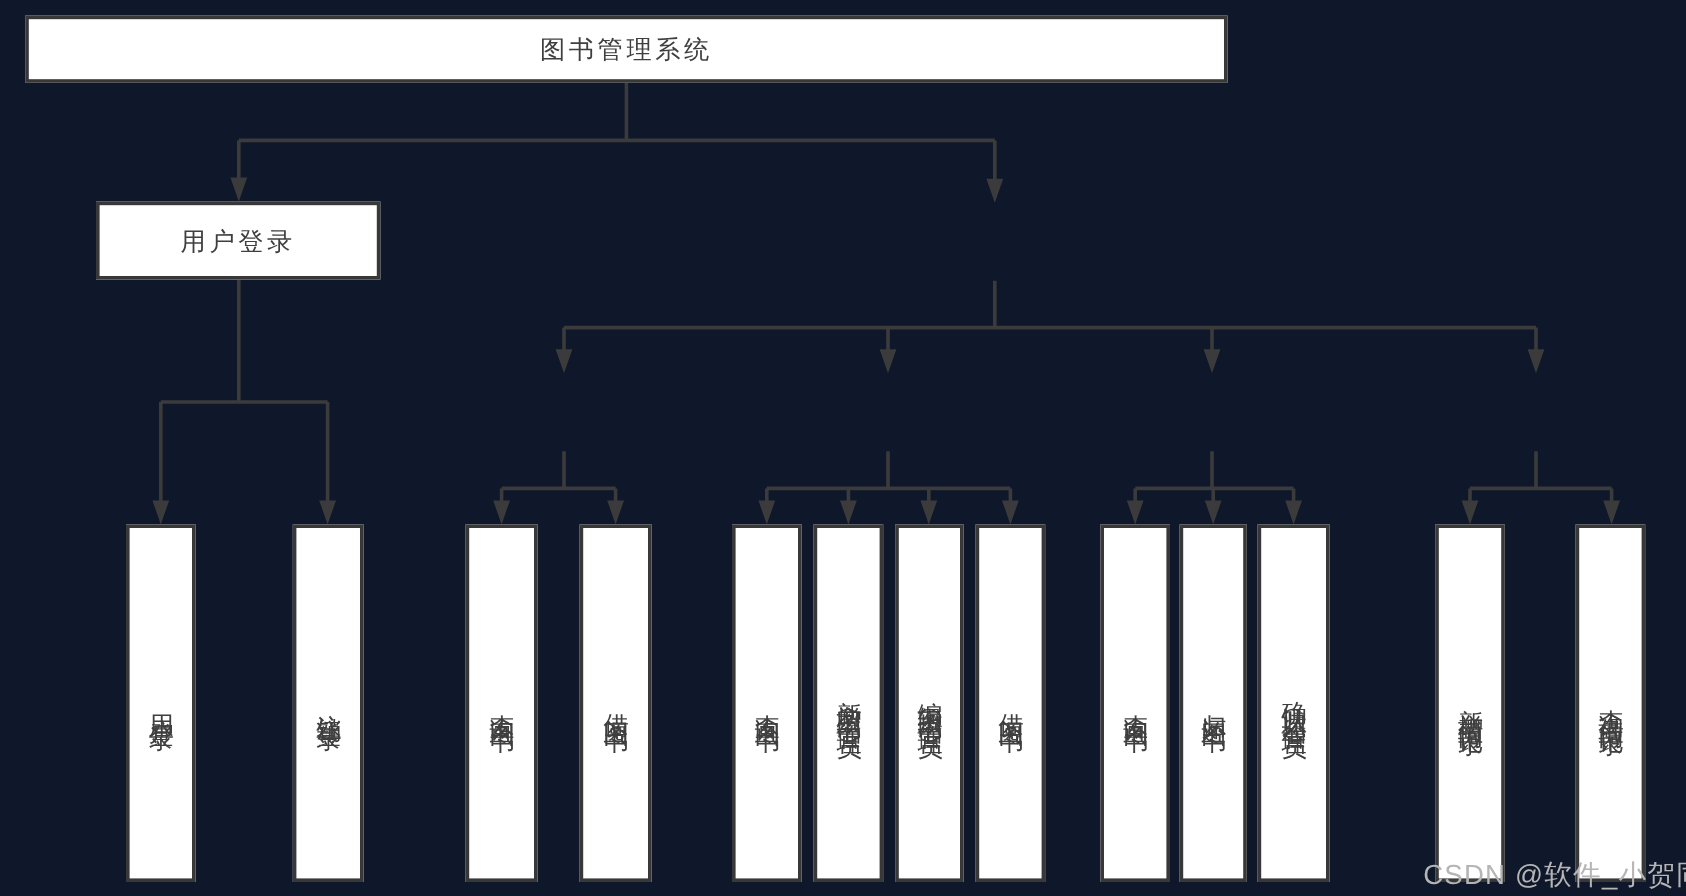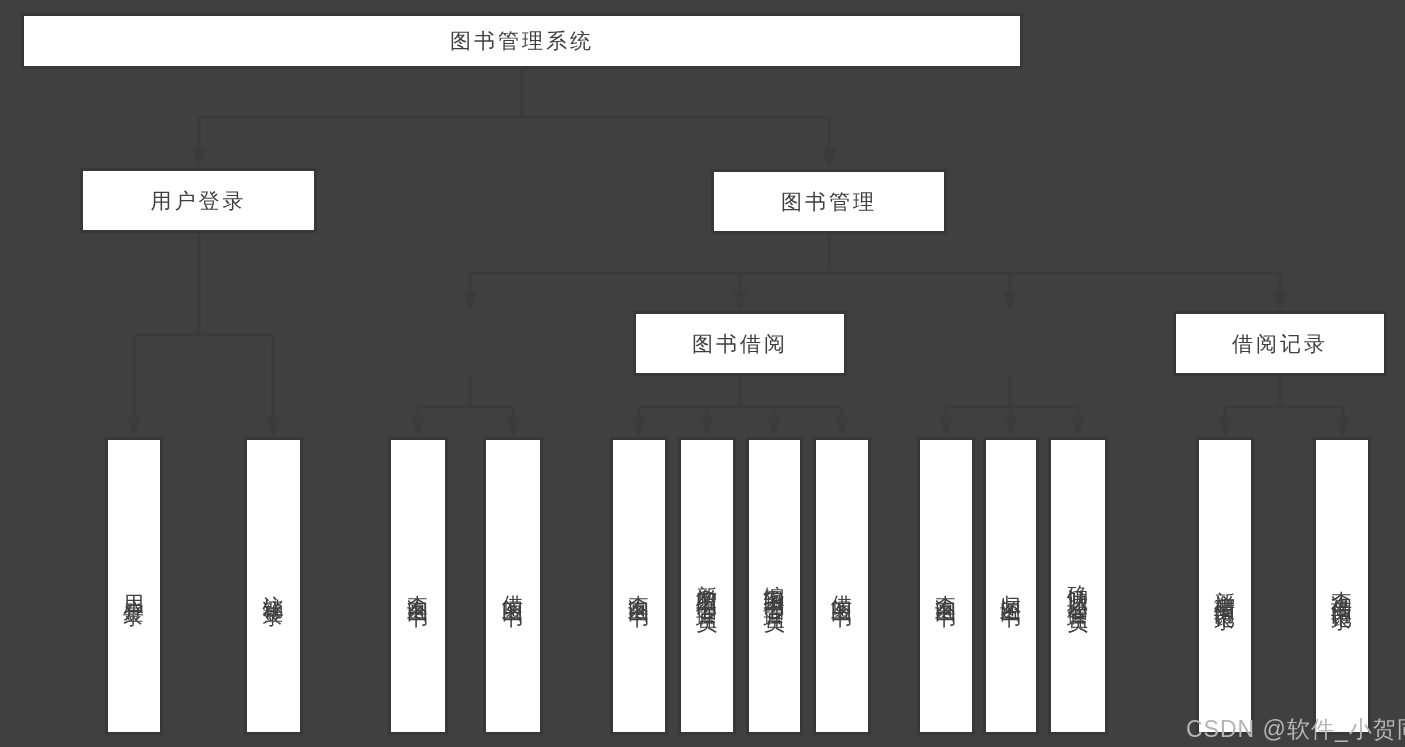--- a/index.html
+++ b/index.html
@@ -1,17 +1,17 @@
 <!DOCTYPE html>
 <html><head>
 <meta charset="utf-8">
 <style>
   html,body{margin:0;padding:0;background:#ffffff;}
   .canvas{
-    position:relative;width:1405px;height:747px;background:#404040;
+    position:relative;width:1405px;height:747px;background:#0f172a;
     font-family:"Liberation Sans",sans-serif;overflow:hidden;
   }
   .connectors{position:absolute;left:0;top:0;width:1405px;height:747px;}
   .ln{stroke:#3b3b3b;stroke-width:3;fill:none;}
   .arw{fill:#3b3b3b;stroke:none;}
   .box{
     position:absolute;box-sizing:border-box;
     border:3px solid #383838;background:#ffffff;
     display:flex;align-items:center;justify-content:center;
     color:#3f3f3f;font-size:21px;letter-spacing:3px;
@@ -70,30 +70,21 @@
       M1336 417 L1350 417 L1343 437 Z"></path>
   </svg>
 
   <div class="box" style="left:21px;top:13px;width:1002px;height:56px">
     <span>图书管理系统</span>
   </div>
 
   <div class="box" style="left:80px;top:168px;width:237px;height:65px">
     <span>用户登录</span>
   </div>
-  <div class="box" style="left:711px;top:169px;width:236px;height:65px">
-    <span>图书管理</span>
-  </div>
 
-  <div class="box" style="left:633px;top:311px;width:214px;height:65px">
-    <span>图书借阅</span>
-  </div>
-  <div class="box" style="left:1173px;top:311px;width:214px;height:65px">
-    <span>借阅记录</span>
-  </div>
 
   <div class="box leaf" style="left:105px;top:437px;width:58px;height:298px">
     <span>用户登录</span>
   </div>
   <div class="box leaf" style="left:244px;top:437px;width:59px;height:298px">
     <span>注销登录</span>
   </div>
 
   <div class="box leaf" style="left:388px;top:437px;width:60px;height:298px">
     <span>查询图书</span>

